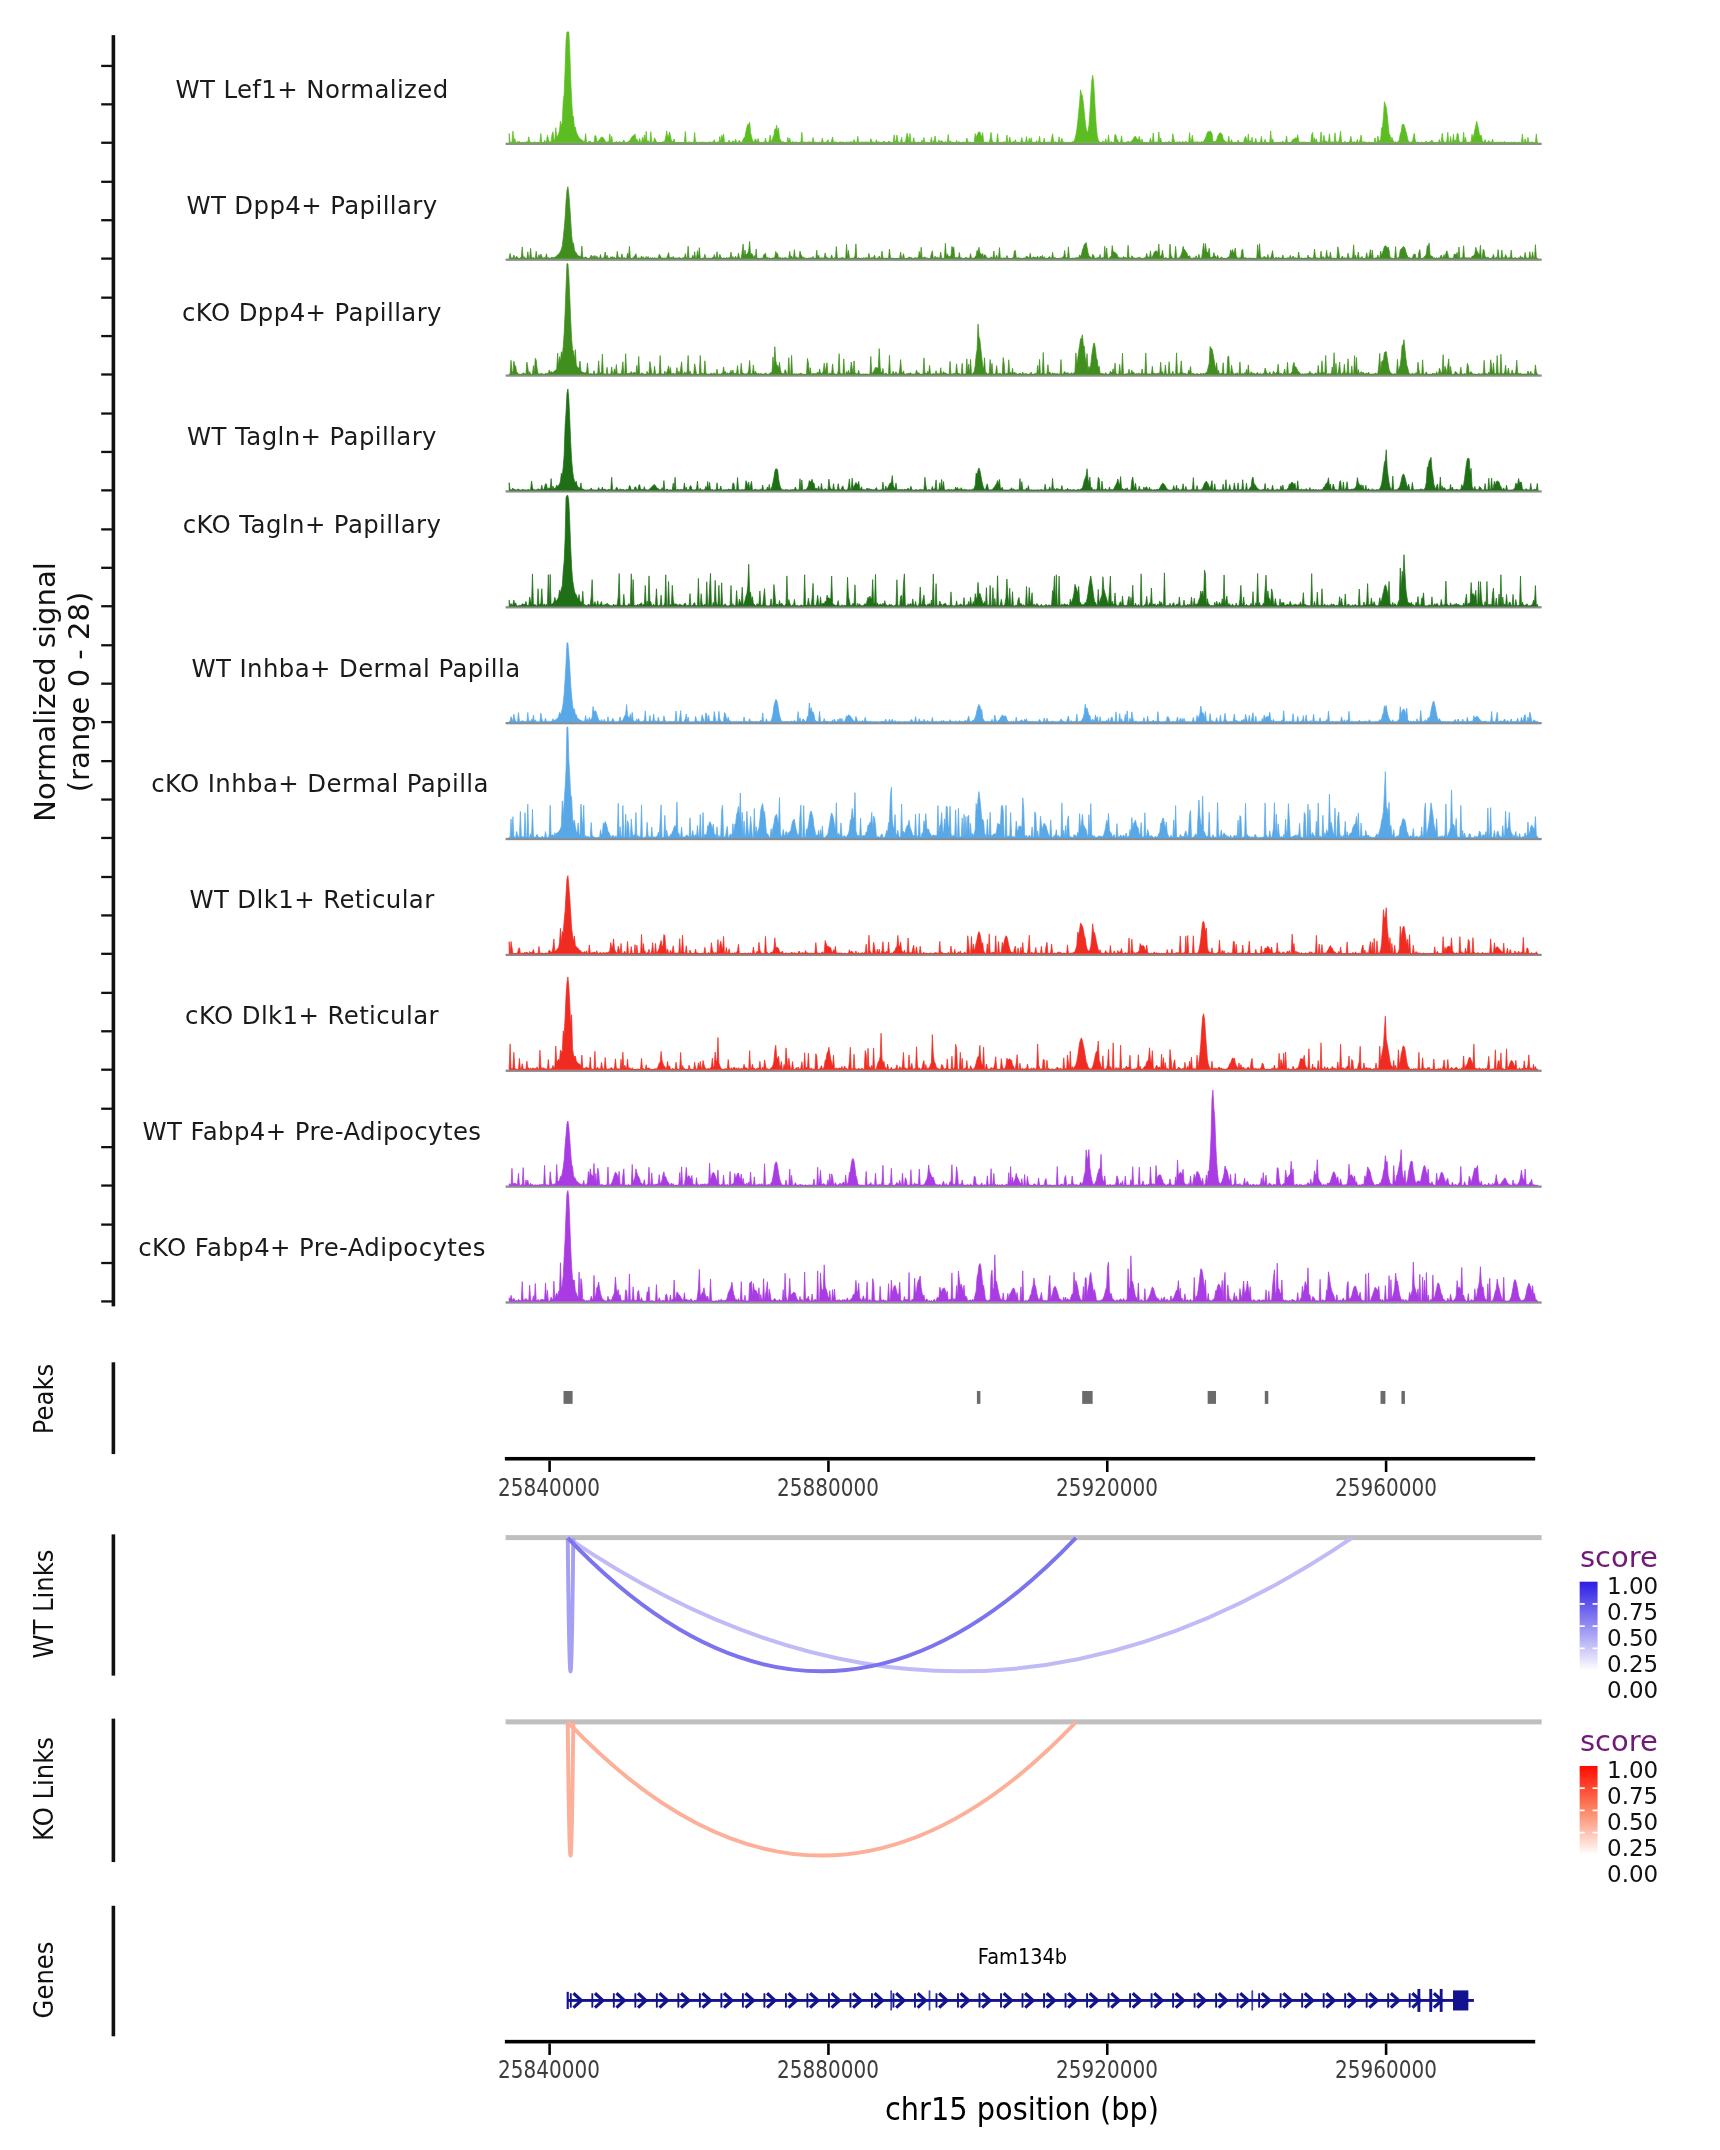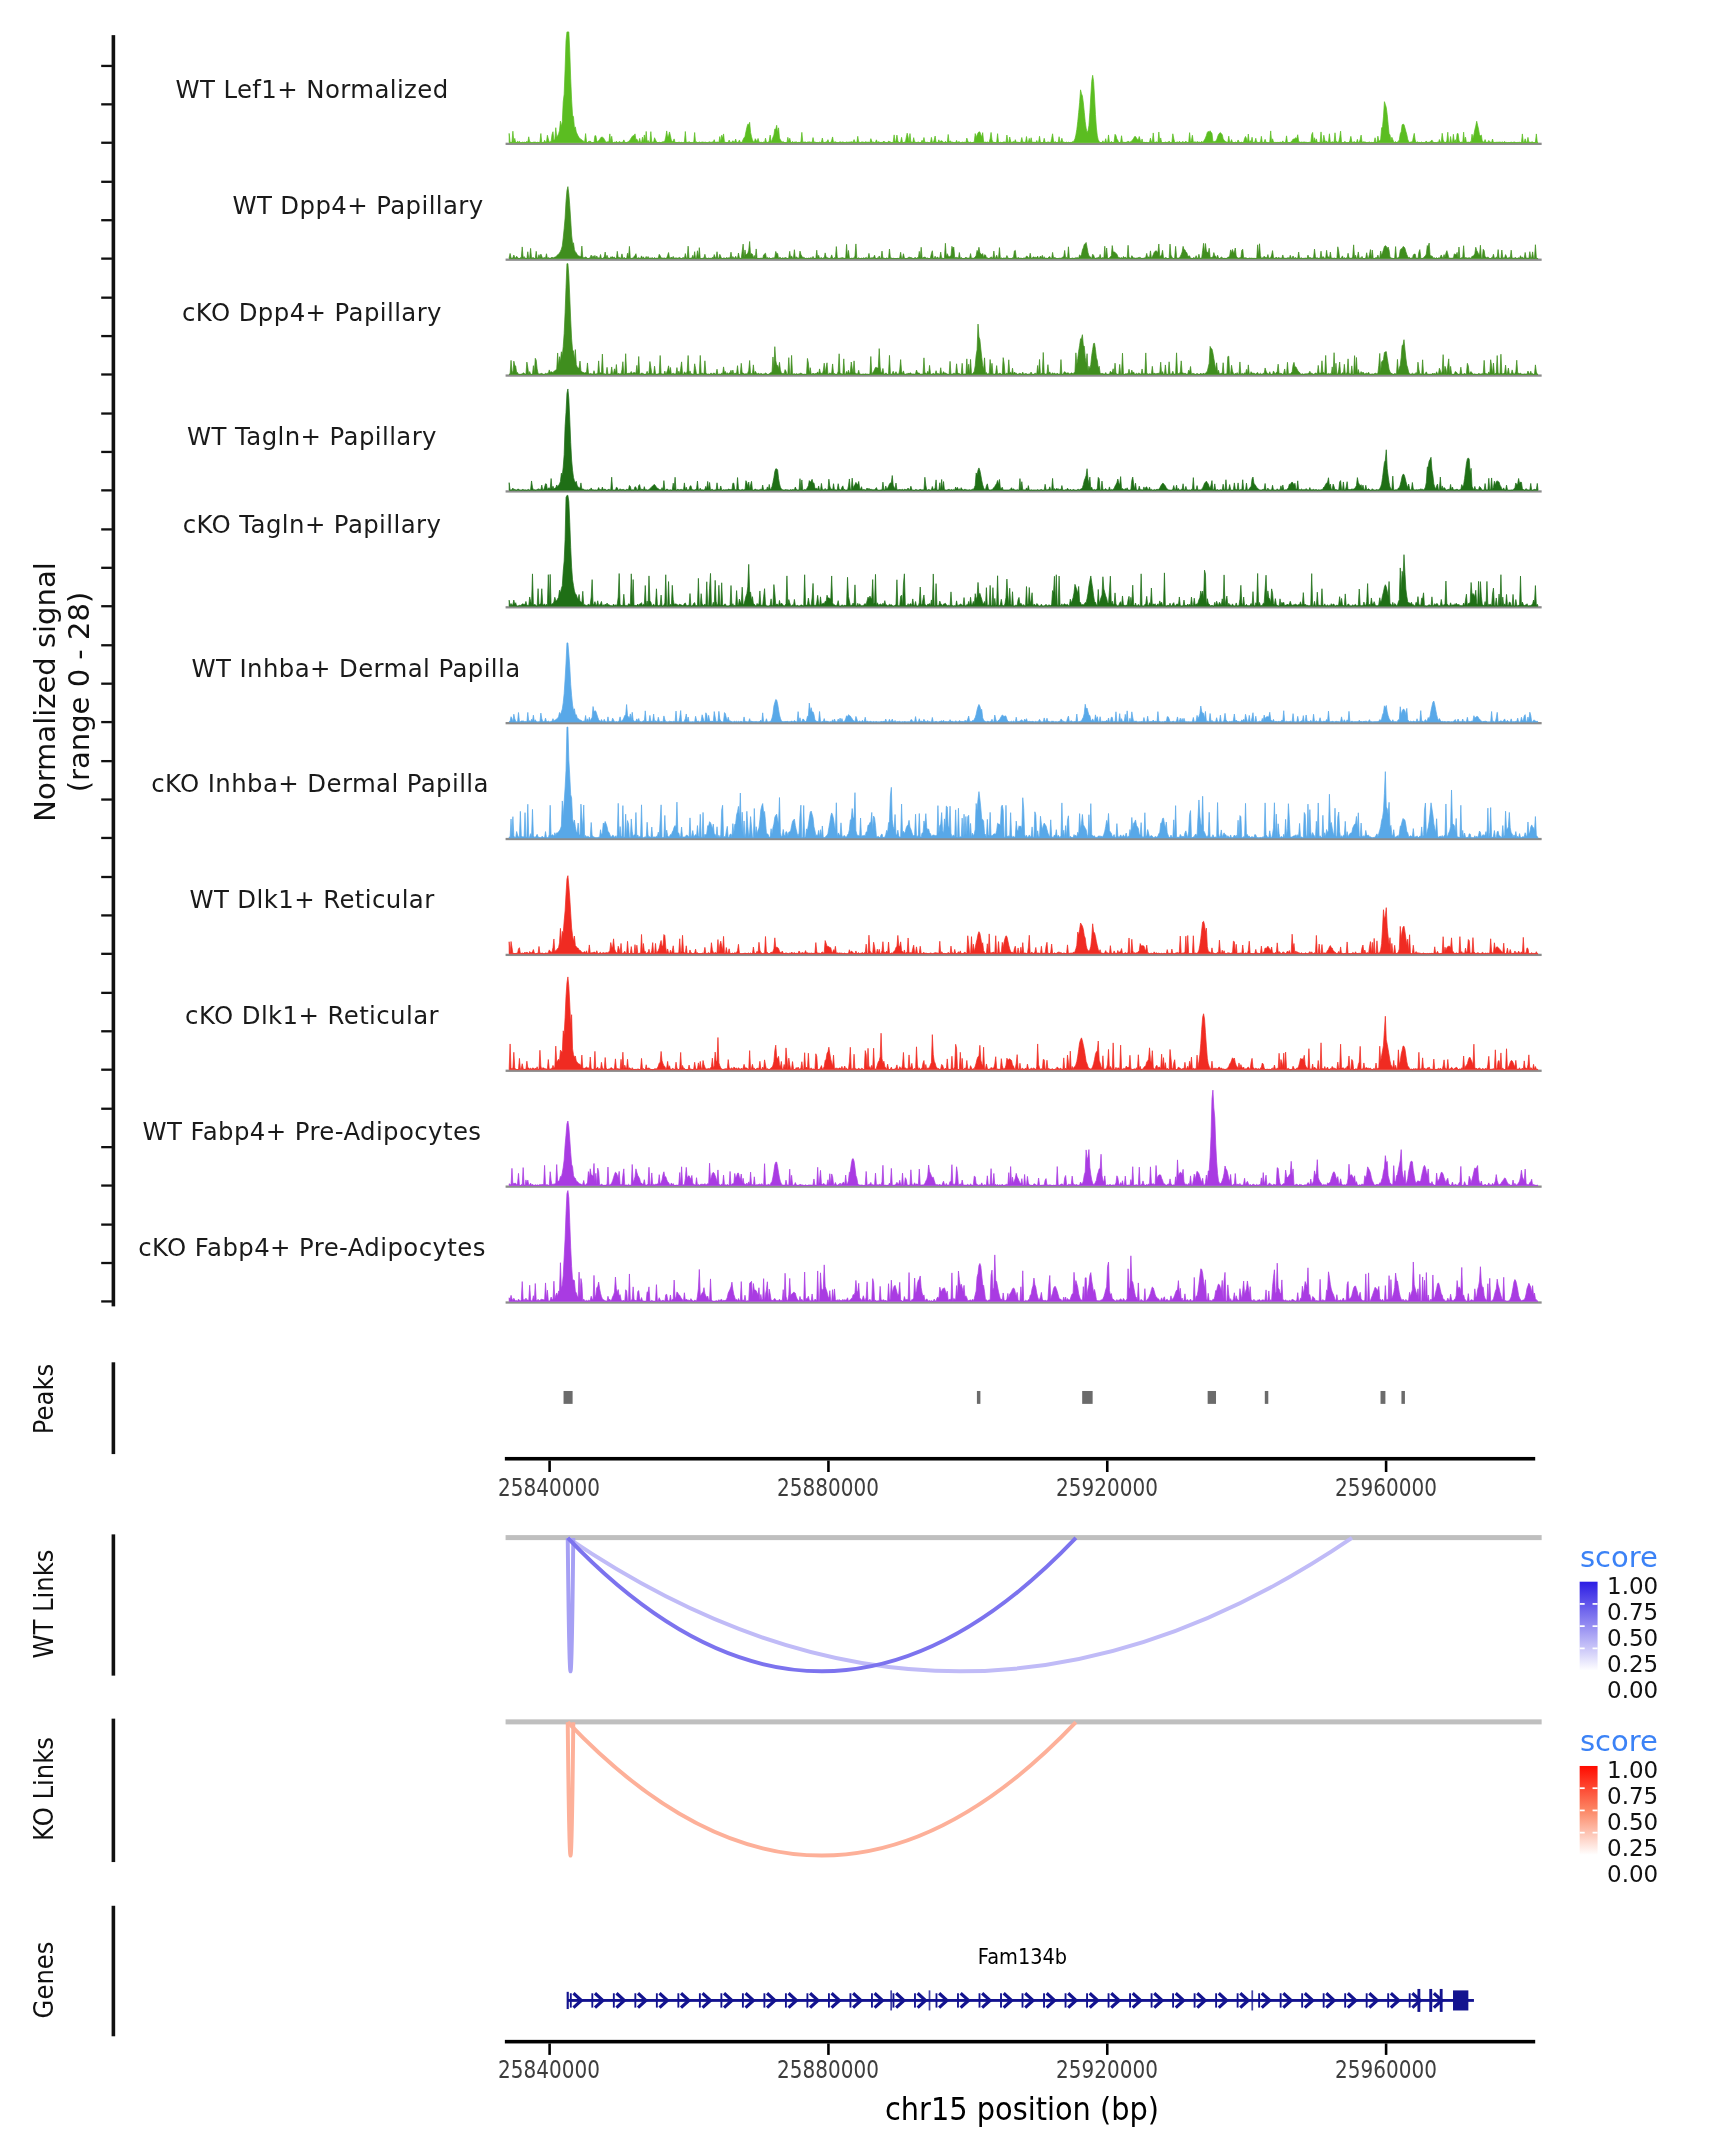--- a/index.html
+++ b/index.html
@@ -4,21 +4,21 @@
 <style>
   html,body{margin:0;padding:0;background:#ffffff;}
   .fig{position:relative;width:1721px;height:2151px;background:#ffffff;overflow:hidden;
        font-family:"DejaVu Sans","Liberation Sans",sans-serif;color:#1a1a1a;}
   .rot{position:absolute;white-space:nowrap;transform:translate(-50%,-50%) rotate(-90deg);}
   .rot.cond{transform:translate(-50%,-50%) rotate(-90deg) scaleX(0.9);}
   .ylab{font-size:29px;text-align:center;line-height:34px;color:#111;}
   .seclab{font-size:27px;color:#111;}
   .track-label{position:absolute;left:115px;width:394px;text-align:center;
                font-size:24.4px;letter-spacing:0.4px;color:#1a1a1a;white-space:nowrap;}
-  .legend-title{position:absolute;font-size:29px;color:#3b82f6;}
+  .legend-title{position:absolute;font-size:29px;color:#701a75;}
   .legend-labels{position:absolute;display:flex;flex-direction:column;justify-content:space-between;
                  font-size:23px;color:#111;}
   .gene-label{position:absolute;text-align:center;font-size:22px;color:#000;transform:scaleX(0.88);}
   .axis-title{position:absolute;text-align:center;font-size:32px;color:#000;transform:scaleX(0.9);}
   .xtick{position:absolute;width:158px;margin-left:-79px;text-align:center;
          font-size:24.4px;color:#3d3d3d;transform:scaleX(0.82);}
   svg{position:absolute;left:0;top:0;}
 </style>
 </head>
 <body>
@@ -233,21 +233,21 @@
   <div class="rot ylab" style="left:62px;top:692px;">
     <div>Normalized signal</div>
     <div>(range 0 - 28)</div>
   </div>
   <div class="rot cond seclab" style="left:43px;top:1399px;">Peaks</div>
   <div class="rot cond seclab" style="left:43px;top:1604px;">WT Links</div>
   <div class="rot cond seclab" style="left:43px;top:1789px;">KO Links</div>
   <div class="rot cond seclab" style="left:43px;top:1980px;">Genes</div>
 
   <div class="track-label" style="top:75px;">WT Lef1+ Normalized</div>
-  <div class="track-label" style="top:191px;padding-left:46px;">WT Dpp4+ Papillary</div>
+  <div class="track-label" style="top:191px;">WT Dpp4+ Papillary</div>
   <div class="track-label" style="top:298px;">cKO Dpp4+ Papillary</div>
   <div class="track-label" style="top:422px;">WT Tagln+ Papillary</div>
   <div class="track-label" style="top:510px;">cKO Tagln+ Papillary</div>
   <div class="track-label" style="top:654px;padding-left:44px;">WT Inhba+ Dermal Papilla</div>
   <div class="track-label" style="top:769px;padding-left:8px;">cKO Inhba+ Dermal Papilla</div>
   <div class="track-label" style="top:885px;">WT Dlk1+ Reticular</div>
   <div class="track-label" style="top:1001px;">cKO Dlk1+ Reticular</div>
   <div class="track-label" style="top:1117px;">WT Fabp4+ Pre-Adipocytes</div>
   <div class="track-label" style="top:1233px;">cKO Fabp4+ Pre-Adipocytes</div>
 

